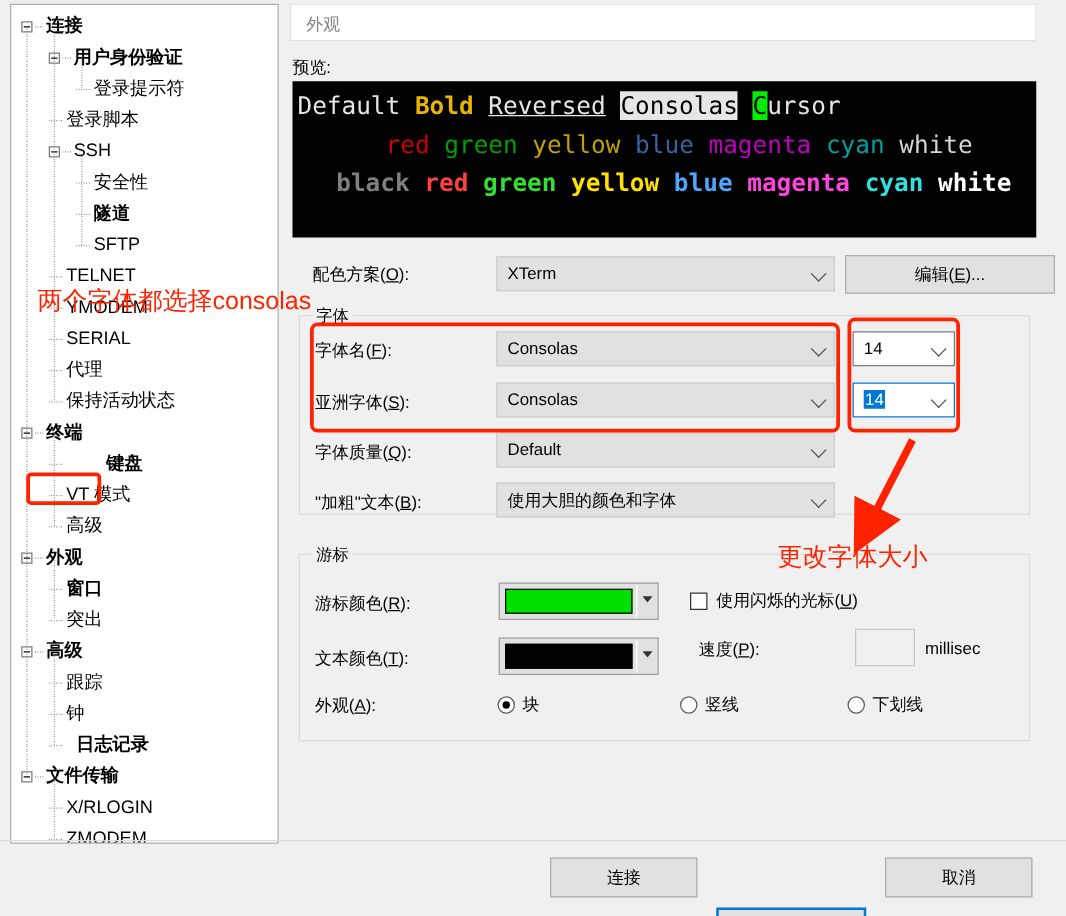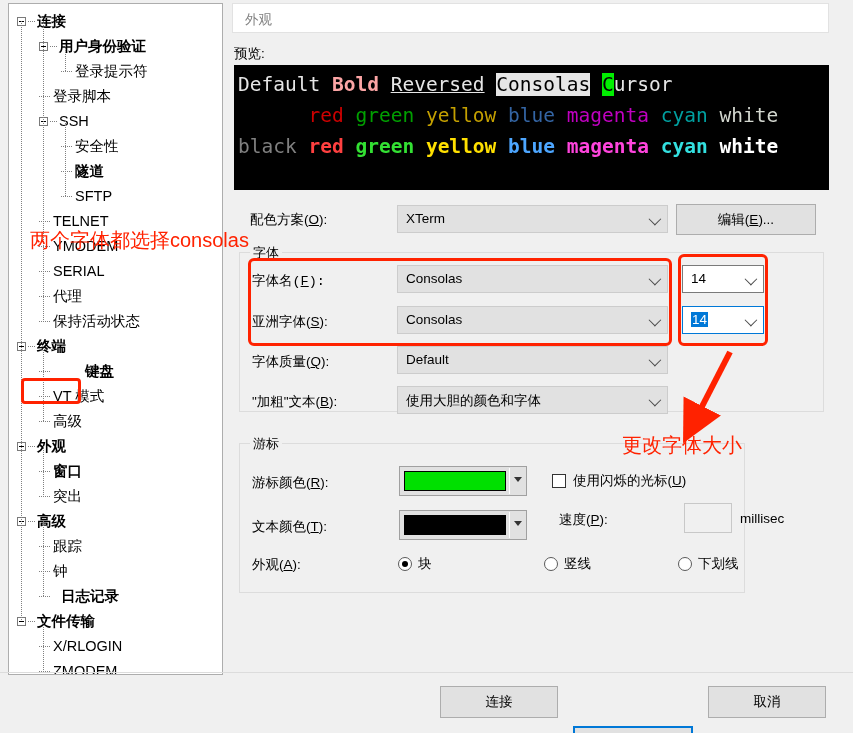--- a/index.html
+++ b/index.html
@@ -53,27 +53,27 @@
     position:absolute; left:234px; top:65px; width:595px; height:125px;
     background:#000; overflow:hidden;
     font-family:"DejaVu Sans Mono","Liberation Mono",monospace;
     font-size:19.5px; line-height:31px; white-space:pre;
   }
   #preview .row{ position:absolute; left:4px; }
   #preview .r1{ top:4px; }
   #preview .r2{ top:35px; }
   #preview .r3{ top:66px; }
   .t-norm{ color:#e6e6e6; }
-  .t-bold{ color:#fca5a5; font-weight:bold; }
+  .t-bold{ color:#eab308; font-weight:bold; }
   .t-ul  { color:#e6e6e6; text-decoration:underline; }
   .t-rev { color:#000000; background:#e6e6e6; }
   .t-cur-c{ color:#000000; background:#00ee00; } .c-red{ color:#cd0000; } .c-green{ color:#00a000; }
   .c-yellow{ color:#c4a000; } .c-blue{ color:#3465a4; } .c-magenta{ color:#c000c0; }
   .c-cyan{ color:#00a0a0; } .c-white{ color:#d3d7cf; }
-  .b-black{ color:#808080; font-weight:normal; } .b-red{ color:#ff4040; font-weight:bold; }
+  .b-black{ color:#808080; font-weight:bold;margin-left:31px; } .b-red{ color:#ff4040; font-weight:bold; }
   .b-green{ color:#33e033; font-weight:bold; } .b-yellow{ color:#ffe000; font-weight:bold; }
   .b-blue{ color:#4da6ff; font-weight:bold; } .b-magenta{ color:#ff44dd; font-weight:bold; }
   .b-cyan{ color:#33e0e0; font-weight:bold; } .b-white{ color:#ffffff; font-weight:bold; }
 
   .flabel{ position:absolute; font-size:13.5px; white-space:nowrap; }
   .flabel u{ text-decoration:underline; }
 
   .combo{
     position:absolute; height:28px; background:#e1e1e1;
     border:1px solid #cccccc; font-size:13.5px; color:#000;
@@ -286,29 +286,29 @@
   <div class="row r3" id="prow3"><span class="b-black" style="color: rgb(128, 128, 128);">black</span><span> </span><span class="b-red" style="color: rgb(255, 64, 64);">red</span><span> </span><span class="b-green" style="color: rgb(51, 224, 51);">green</span><span> </span><span class="b-yellow" style="color: rgb(255, 224, 0);">yellow</span><span> </span><span class="b-blue" style="color: rgb(77, 166, 255);">blue</span><span> </span><span class="b-magenta" style="color: rgb(255, 68, 221);">magenta</span><span> </span><span class="b-cyan" style="color: rgb(51, 224, 224);">cyan</span><span> </span><span class="b-white" style="color: rgb(255, 255, 255);">white</span></div>
 </div>
 
 <div class="flabel" style="left:250px; top:211px;">
   <span>配色方案(</span><u>O</u><span>):</span>
 </div>
 <div class="combo" style="left:397px; top:205px; width:271px;">
   <span class="val">XTerm</span>
   <span class="chev"></span>
 </div>
-<div class="btn" style="left:676px; top:204px; width:140px; height:31px; line-height:29px;">
+<div class="btn" style="left:676px; top:204px; width:168px; height:31px; line-height:29px;">
   <span>编辑(</span><u>E</u><span>)...</span>
 </div>
 
 <div class="group" style="left:239px; top:252px; width:585px; height:160px;">
   <span class="gtitle">字体</span>
 </div>
 
-<div class="flabel" style="left:252px; top:272px;font-family:Liberation Mono, monospace;">
+<div class="flabel" style="left:252px; top:272px;">
   <span>字体名(</span><u>F</u><span>):</span>
 </div>
 <div class="combo" style="left:397px; top:265px; width:271px;">
   <span class="val">Consolas</span>
   <span class="chev"></span>
 </div>
 <div class="combo white" style="left:682px; top:265px; width:82px;">
   <span class="val">14</span>
   <span class="chev"></span>
 </div>
@@ -334,21 +334,21 @@
 </div>
 
 <div class="flabel" style="left:252px; top:393px;">
   <span>"加粗"文本(</span><u>B</u><span>):</span>
 </div>
 <div class="combo" style="left:397px; top:386px; width:271px;">
   <span class="val">使用大胆的颜色和字体</span>
   <span class="chev"></span>
 </div>
 
-<div class="group" style="left:239px; top:443px; width:506px; height:150px;">
+<div class="group" style="left:239px; top:443px; width:585px; height:150px;">
   <span class="gtitle">游标</span>
 </div>
 
 <div class="flabel" style="left:252px; top:474px;">
   <span>游标颜色(</span><u>R</u><span>):</span>
 </div>
 <div class="colorpick" style="left:399px; top:466px; width:128px;">
   <span class="swatch" id="sw-cursor" style="background: rgb(0, 224, 0);"></span>
   <span class="sep"></span>
   <span class="arrow"></span>

